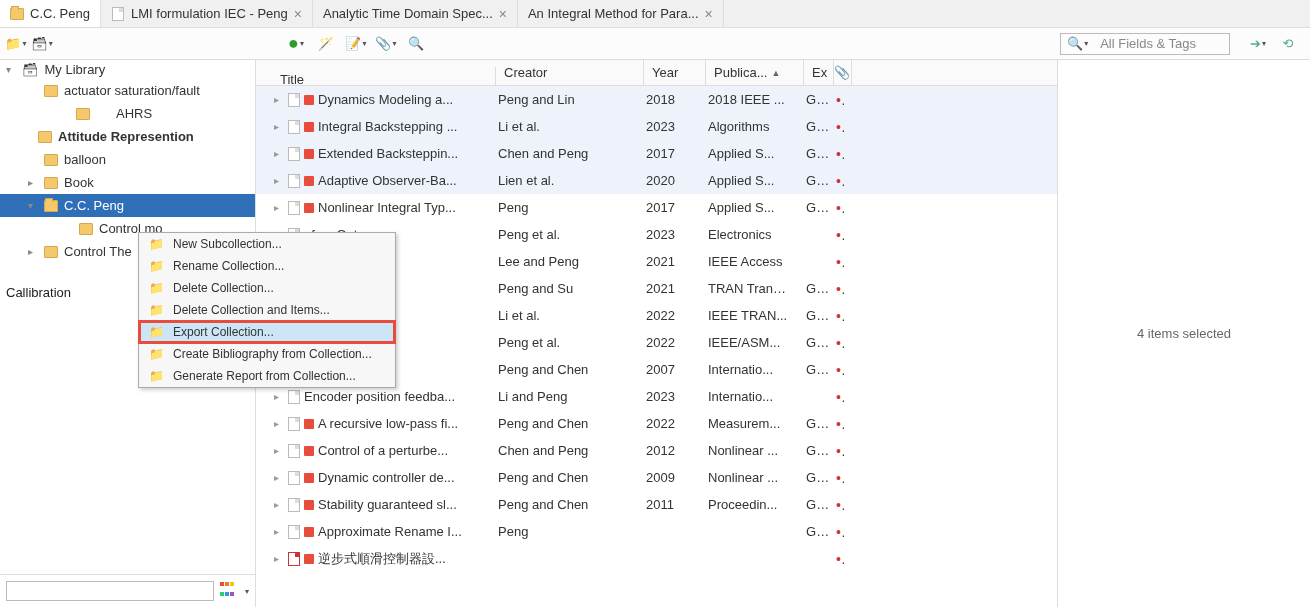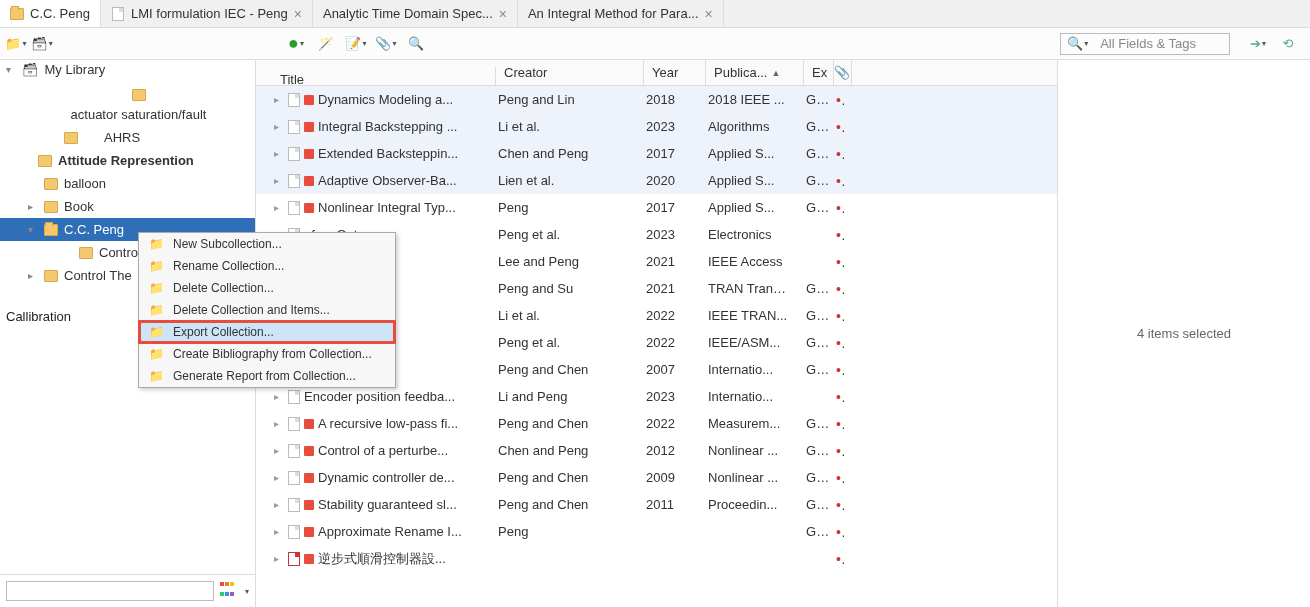--- a/index.html
+++ b/index.html
@@ -154,26 +154,26 @@
 
 <div class="main">
   <div class="sidebar">
     <div class="sidebar-top">
       <div class="lib-header">
         <span class="twisty">▾</span>
         <span>🗃</span>
         <span>My Library</span>
       </div>
       <div id="collections">
-          <div class="folder-row" style="padding-left: 28px; flex-direction: column;">
+          <div class="folder-row" style="padding-left: 28px;">
             <span class="twisty"></span>
             <span class="folder-icon "></span>
             <span>actuator saturation/fault</span>
           </div>
-          <div class="folder-row" style="padding-left: 28px; gap: 26px;">
+          <div class="folder-row" style="padding-left: 40px; gap: 26px;">
             <span class="twisty"></span>
             <span class="folder-icon "></span>
             <span>AHRS</span>
           </div>
           <div class="folder-row" style="padding-left: 22px; font-weight: bold;">
             <span class="twisty"></span>
             <span class="folder-icon "></span>
             <span>Attitude Represention</span>
           </div>
           <div class="folder-row" style="padding-left: 28px;">

